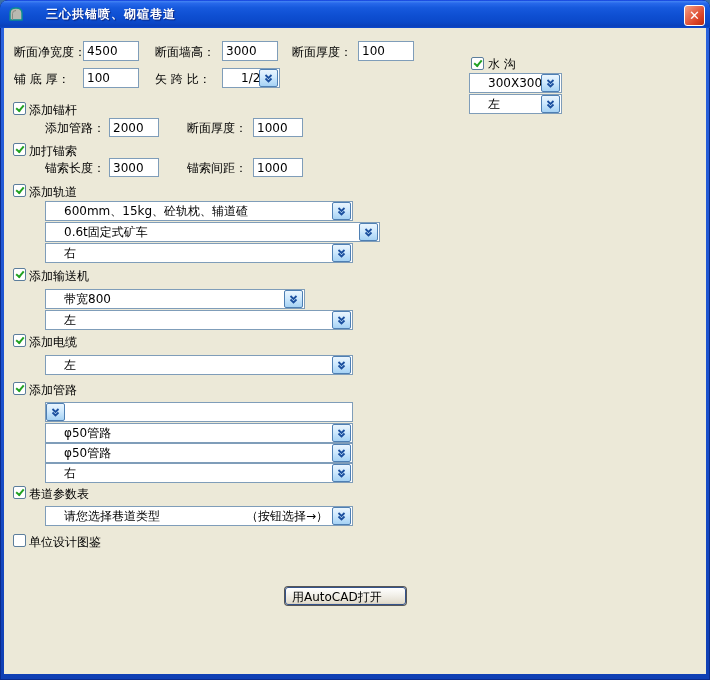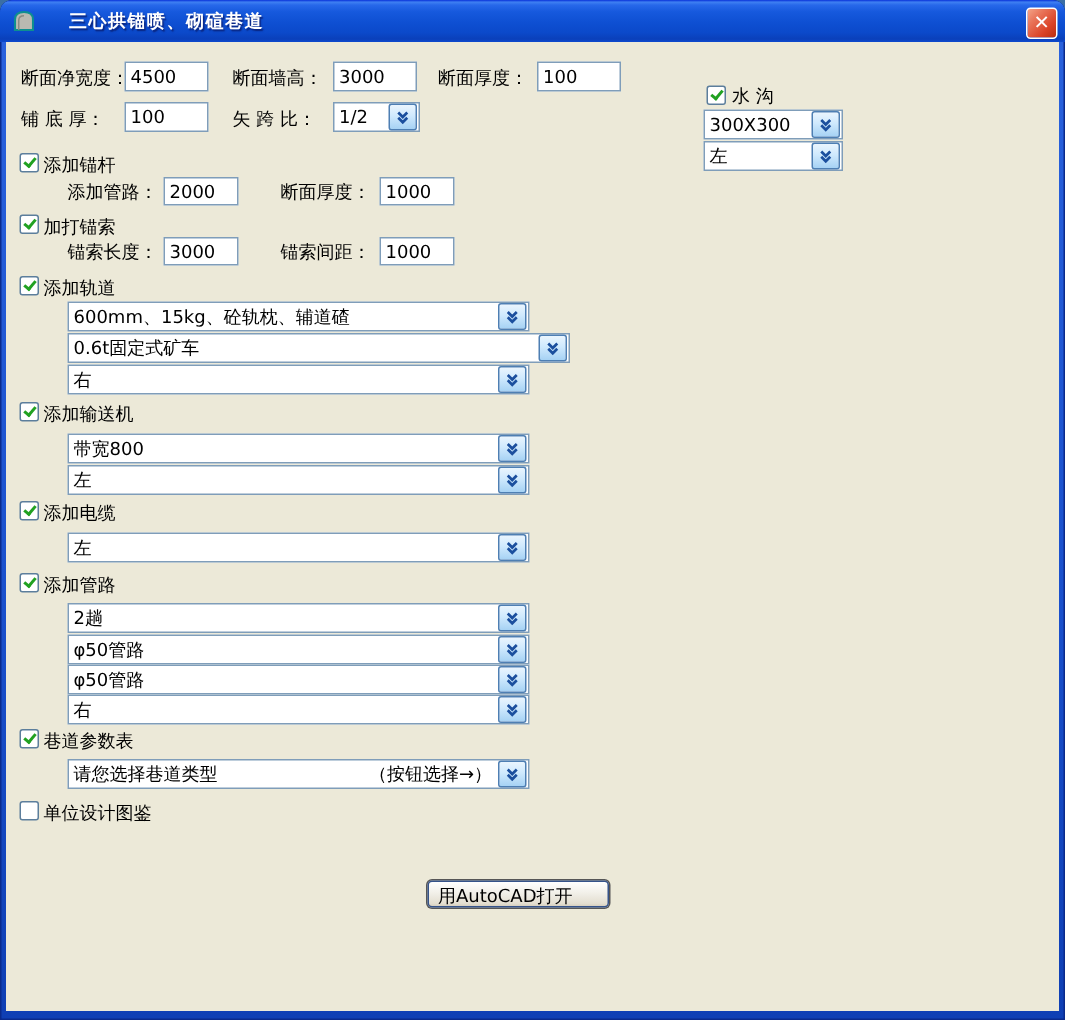--- a/index.html
+++ b/index.html
@@ -12,21 +12,21 @@
   .titletext{color:#fff;font-weight:bold;font-size:12px;margin-left:21px;text-shadow:1px 1px 1px #09227a;letter-spacing:1px;}
   .closebtn{position:absolute;right:5px;top:5px;width:21px;height:21px;border:1px solid #fff;border-radius:3px;
     background:linear-gradient(135deg,#f3a488 0%,#e9755a 30%,#da4226 70%,#b92d10 100%);
     color:#fff;font-weight:bold;font-size:13px;line-height:19px;text-align:center;box-sizing:border-box;cursor:pointer;}
   .content{position:absolute;left:4px;top:28px;width:702px;height:646px;background:#ECE9D8;}
   .lbl{position:absolute;white-space:nowrap;line-height:14px;}
   .tin{position:absolute;height:20px;border:1px solid #7F9DB9;background:#fff;font:12px "DejaVu Sans","Liberation Sans",sans-serif;padding:1px 3px;box-sizing:border-box;outline:none;}
   .cb{position:absolute;width:13px;height:13px;background:#fff;border:1px solid #5c7e9c;border-radius:2px;box-sizing:border-box;}
   .cb.checked::before{content:'';position:absolute;left:2px;top:2px;width:6px;height:3px;border-left:2px solid #21A121;border-bottom:2px solid #21A121;transform:rotate(-50deg);}
   .combo{position:absolute;height:20px;border:1px solid #7F9DB9;background:#fff;box-sizing:border-box;display:flex;align-items:center;cursor:default;}
-  .combo .txt{flex:1;padding-left:3px;white-space:nowrap;overflow:hidden;}
+  .combo .txt{flex:1;padding-left:18px;white-space:nowrap;overflow:hidden;}
   .combo .hint{padding-right:4px;white-space:nowrap;}
   .combo .dbtn{flex:0 0 auto;width:17px;height:16px;margin:0 1px 0 0;border:1px solid #4e7fb3;border-radius:2px;
     background:linear-gradient(180deg,#eaf5fe 0%,#cfe9fd 45%,#a6d2f4 100%);display:flex;align-items:center;justify-content:center;}
   .xpbtn{position:absolute;border:1px solid #35538a;border-radius:3px;box-shadow:0 0 0 1px #565656;
     background:linear-gradient(180deg,#ffffff 0%,#f2f0e9 45%,#e3ded0 90%,#d6cfbf 100%);
     font:12px "DejaVu Sans","Liberation Sans",sans-serif;text-align:left;cursor:pointer;}
 </style>
 </head>
 <body>
 
@@ -116,21 +116,21 @@
       <span class="txt">右</span>
       <span class="dbtn">
           <svg width="9" height="9" viewBox="0 0 9 9">
             <path d="M1.5 1 L4.5 4 L7.5 1 M1.5 4.5 L4.5 7.5 L7.5 4.5" fill="none" stroke="#1b4f9e" stroke-width="1.8"></path>
           </svg>
         </span>
     </div>
 
     <span class="cb checked" style="left:9px;top:240px"></span>
     <span class="lbl" style="left:25px;top:241px">添加输送机</span>
-    <div class="combo" style="left:41px;top:261px;width:308px">
+    <div class="combo" style="left:41px;top:261px;width:260px">
       <span class="txt">带宽800</span>
       <span class="dbtn">
           <svg width="9" height="9" viewBox="0 0 9 9">
             <path d="M1.5 1 L4.5 4 L7.5 1 M1.5 4.5 L4.5 7.5 L7.5 4.5" fill="none" stroke="#1b4f9e" stroke-width="1.8"></path>
           </svg>
         </span>
     </div>
     <div class="combo" style="left:41px;top:282px;width:308px">
       <span class="txt">左</span>
       <span class="dbtn">
@@ -147,21 +147,20 @@
       <span class="dbtn">
           <svg width="9" height="9" viewBox="0 0 9 9">
             <path d="M1.5 1 L4.5 4 L7.5 1 M1.5 4.5 L4.5 7.5 L7.5 4.5" fill="none" stroke="#1b4f9e" stroke-width="1.8"></path>
           </svg>
         </span>
     </div>
 
     <span class="cb checked" style="left:9px;top:354px"></span>
     <span class="lbl" style="left:25px;top:355px">添加管路</span>
     <div class="combo" style="left:41px;top:374px;width:308px">
-      <span class="txt">2趟</span>
       <span class="dbtn">
           <svg width="9" height="9" viewBox="0 0 9 9">
             <path d="M1.5 1 L4.5 4 L7.5 1 M1.5 4.5 L4.5 7.5 L7.5 4.5" fill="none" stroke="#1b4f9e" stroke-width="1.8"></path>
           </svg>
         </span>
     </div>
     <div class="combo" style="left:41px;top:395px;width:308px">
       <span class="txt">φ50管路</span>
       <span class="dbtn">
           <svg width="9" height="9" viewBox="0 0 9 9">

